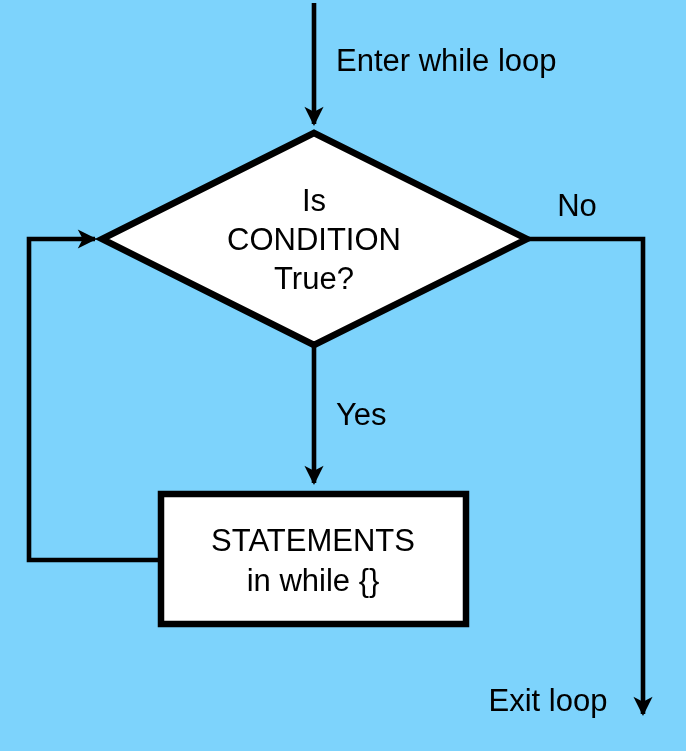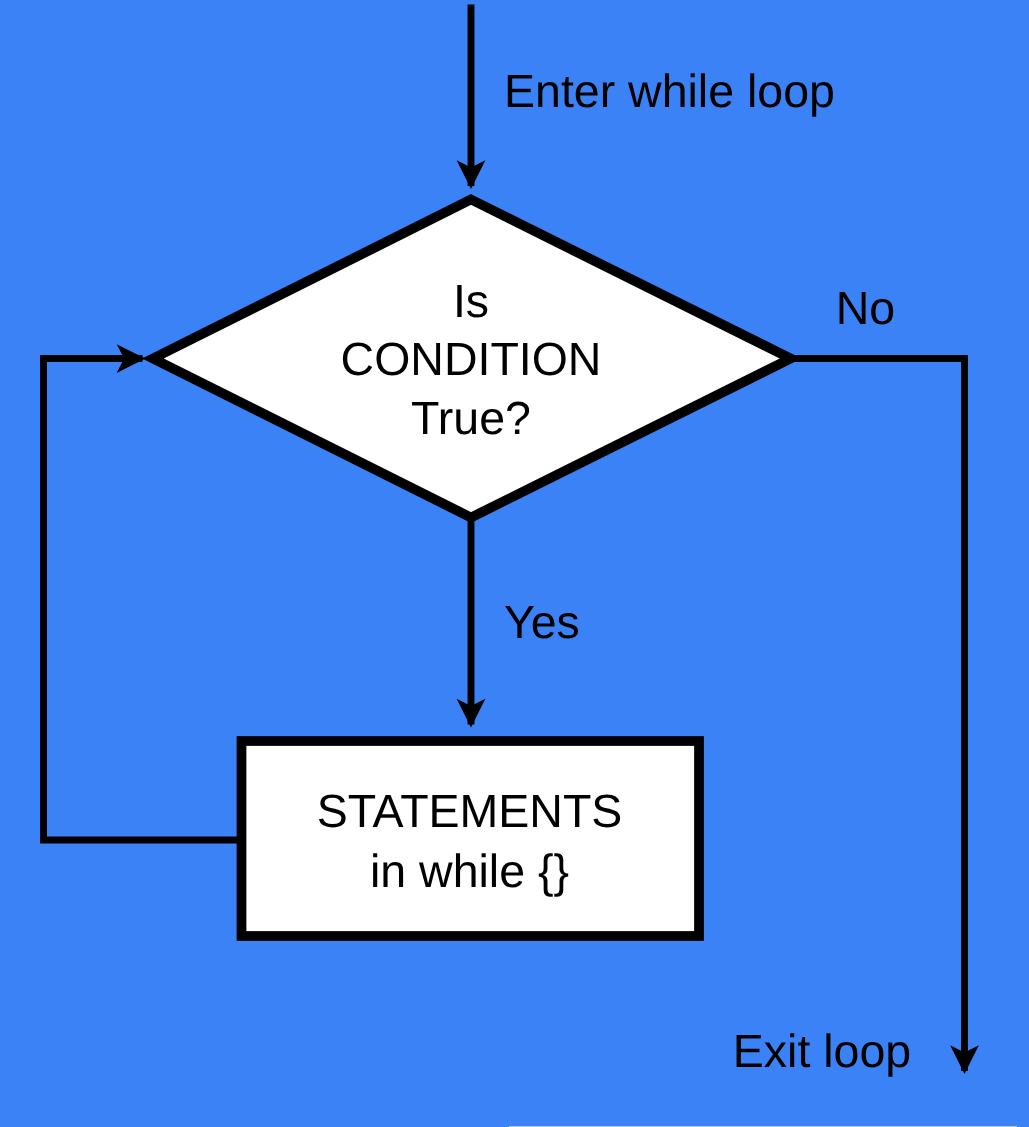--- a/index.html
+++ b/index.html
@@ -4,21 +4,21 @@
 <style>
   html, body {
     margin: 0;
     padding: 0;
     background: #ffffff;
   }
   .canvas-wrap {
     position: relative;
     width: 686px;
     height: 751px;
-    background: #3b82f6;
+    background: #7dd3fc;
     font-family: "Liberation Sans", sans-serif;
   }
   svg text {
     font-family: "Liberation Sans", sans-serif;
     font-size: 31px;
     fill: #000000;
   }
   .shape {
     fill: #ffffff;
     stroke: #000000;

